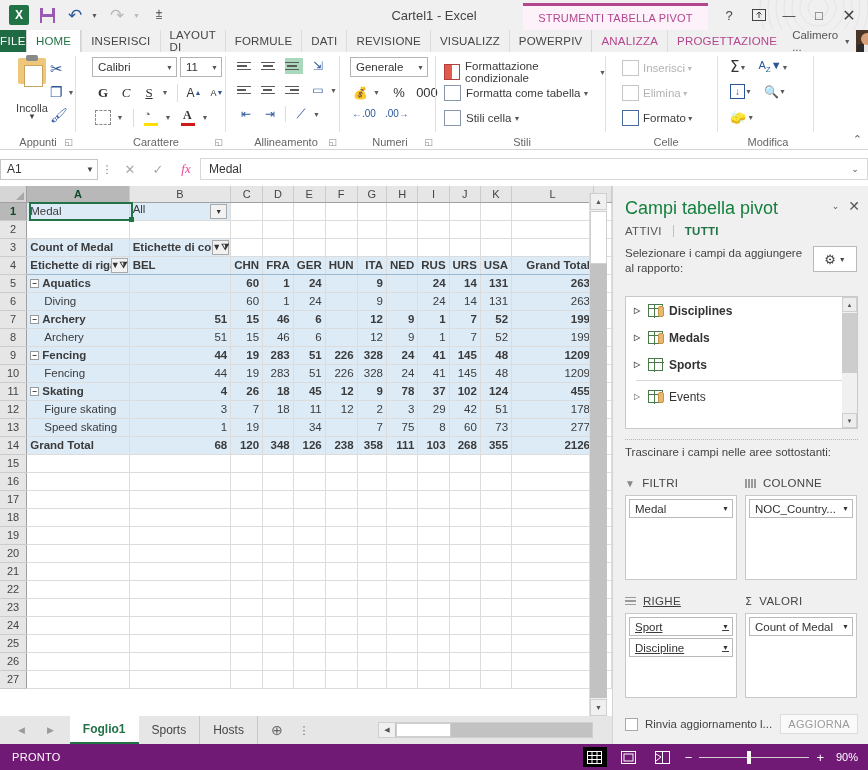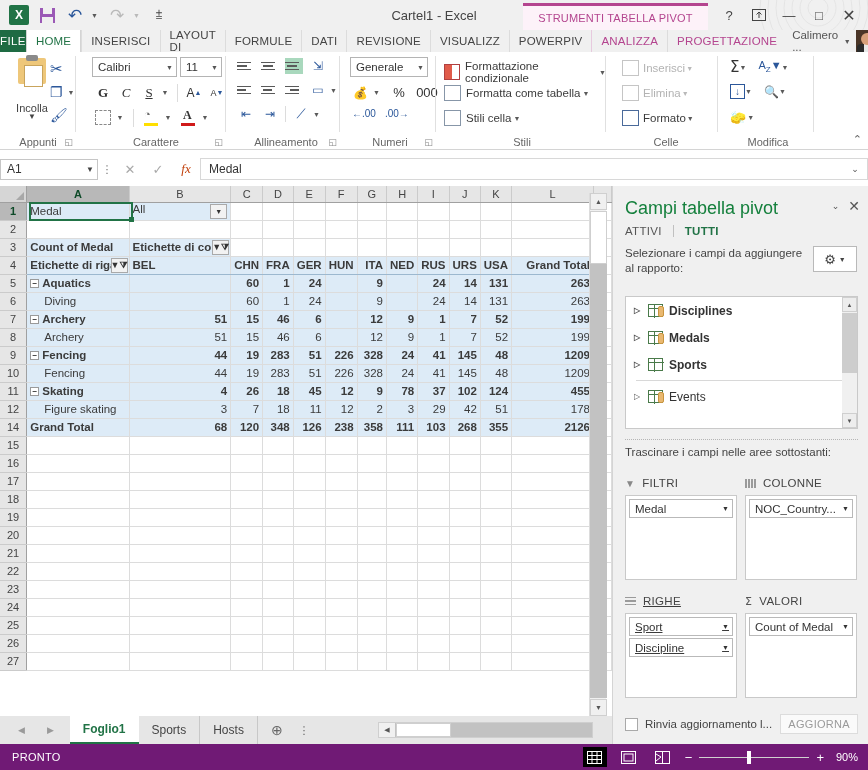--- a/index.html
+++ b/index.html
@@ -166,21 +166,21 @@
           display:flex; align-items:center; }
   .namebox {
     width:98px; height:21px; background:#fff; border:1px solid #c6c6c6;
     display:flex;align-items:center;padding:0 3px 0 6px; font-size:12px;color:#333;
   }
   .namebox .nv{flex:1;}
   .namebox .nc{font-size:8px;color:#444;}
   .fb-dots{width:18px;text-align:center;color:#777;font-size:11px;}
   .fb-btns{display:flex;align-items:center;gap:0px;}
   .fb-btn{width:28px;height:22px;display:flex;align-items:center;justify-content:center;font-size:13px;color:#a9a9a9;}
-  .fb-btn.fx{color:#c2410c;font-style:italic;font-family:"Liberation Serif",serif;font-size:13px;}
+  .fb-btn.fx{color:#ec4899;font-style:italic;font-family:"Liberation Serif",serif;font-size:13px;}
   .fb-input{
     flex:1; height:22px; background:#fff; border:1px solid #d8d8d8; border-left:1px solid #d8d8d8;
     margin-right:0; display:flex;align-items:center;padding:0 4px 0 8px; font-size:12px;color:#333;
   }
   .fb-input .fv{flex:1;}
   .fb-drop{width:16px;text-align:center;color:#555;font-size:9px;}
 
   
   .gridwrap{
     position:absolute; left:0; top:186px; width:612px; height:530px;
@@ -912,20 +912,36 @@
             <td class="cell pv num">12</td>
             <td class="cell pv num">2</td>
             <td class="cell pv num">3</td>
             <td class="cell pv num">29</td>
             <td class="cell pv num">42</td>
             <td class="cell pv num">51</td>
             <td class="cell pv num">178</td>
             <td class="cell"></td>
           </tr>
         <tr class="datarow">
+            <td class="rowh">13</td>
+            <td class="cell pv"><span style="display: inline-block; width: 14px;"></span><span>Speed skating</span></td>
+            <td class="cell pv num">1</td>
+            <td class="cell pv num">19</td>
+            <td class="cell pv num"></td>
+            <td class="cell pv num">34</td>
+            <td class="cell pv num"></td>
+            <td class="cell pv num">7</td>
+            <td class="cell pv num">75</td>
+            <td class="cell pv num">8</td>
+            <td class="cell pv num">60</td>
+            <td class="cell pv num">73</td>
+            <td class="cell pv num">277</td>
+            <td class="cell"></td>
+          </tr>
+        <tr class="datarow">
             <td class="rowh">14</td>
             <td class="cell pv b nt"><span>Grand Total</span></td>
             <td class="cell pv num b nt">68</td>
             <td class="cell pv num b nt">120</td>
             <td class="cell pv num b nt">348</td>
             <td class="cell pv num b nt">126</td>
             <td class="cell pv num b nt">238</td>
             <td class="cell pv num b nt">358</td>
             <td class="cell pv num b nt">111</td>
             <td class="cell pv num b nt">103</td>

